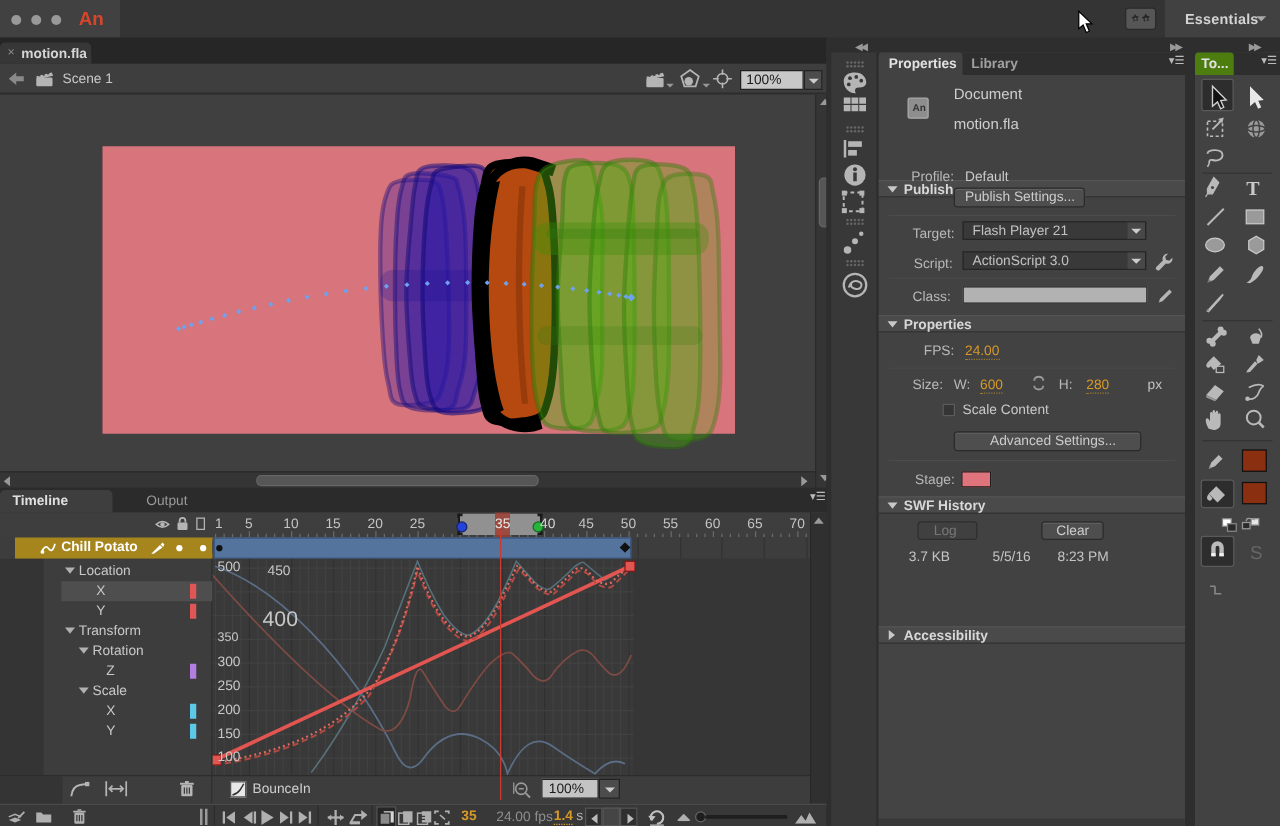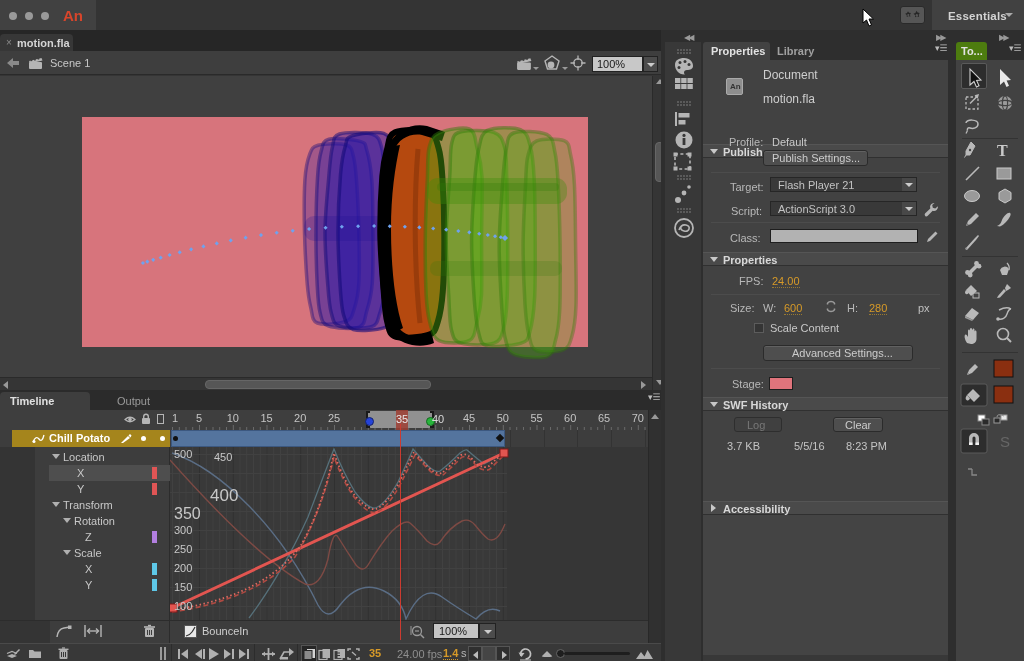--- a/index.html
+++ b/index.html
@@ -424,21 +424,21 @@
         <path d="M79,171 C95,150 120,110 138,70 Q155,25 164,2 Q173,25 185,45 Q198,62 205,61 Q215,58 228,35 Q239,12 243,2 Q250,10 258,19 Q266,26 270,24 Q278,18 290,6 Q296,2 297,3 Q305,10 314,17 Q324,12 335,3" fill="none" stroke="#56707a" stroke-width="1.3"></path>
         <path d="M2,161 L334,6" fill="none" stroke="#e25550" stroke-width="3"></path>
         <path d="M2,165 C50,158 95,142 125,110 Q150,70 164,10 Q175,40 188,55 Q200,68 207,65 Q218,60 230,38 Q241,16 245,8 Q252,16 260,24 Q268,30 273,28 Q280,22 292,10 Q299,8 307,20 Q316,25 320,22 Q328,14 334,8" fill="none" stroke="#b04a42" stroke-width="1.6" stroke-dasharray="5,3"></path>
         <path d="M2,163 C55,155 100,138 130,100 Q152,62 164,6 Q174,35 186,50 Q199,64 206,62 Q216,58 229,36 Q240,13 244,5 Q251,13 259,21 Q267,28 272,26 Q279,20 291,8 Q298,5 306,17 Q315,22 319,19 Q327,11 334,6" fill="none" stroke="#e06a60" stroke-width="1.8" stroke-dasharray="1.5,2.5"></path>
         <rect x="-1" y="157" width="8" height="8" fill="#e25550" stroke="#801818"></rect>
         <rect x="330" y="2" width="8" height="8" fill="#e25550" stroke="#801818"></rect>
       </svg>
       <span class="abs" style="left:4px;top:1px;font-size:11px;color:#c8c8c8;">500</span>
       <span class="abs" style="left:4px;top:4px;font-size:11px;color:#c8c8c8;margin-left:40px;">450</span>
       <span class="abs" style="left:4px;top:39px;font-size:17px;color:#c8c8c8;margin-left:36px;">400</span>
-      <span class="abs" style="left:4px;top:58px;font-size:16px;color:#c8c8c8;">350</span>
+      <span class="abs" style="left:4px;top:58px;font-size:10px;color:#c8c8c8;">350</span>
       <span class="abs" style="left:4px;top:77px;font-size:11px;color:#c8c8c8;">300</span>
       <span class="abs" style="left:4px;top:96px;font-size:11px;color:#c8c8c8;">250</span>
       <span class="abs" style="left:4px;top:115px;font-size:11px;color:#c8c8c8;">200</span>
       <span class="abs" style="left:4px;top:134px;font-size:11px;color:#c8c8c8;">150</span>
       <span class="abs" style="left:4px;top:153px;font-size:11px;color:#c8c8c8;">100</span>
     </div>
 
   <div class="abs" style="left:170px;top:230px;width:478px;height:23px;background:#3d3d3d;border-top:1px solid #2c2c2c;">
     <div class="abs" style="left:14px;top:4px;width:13px;height:13px;background:#e8e8e8;border:1px solid #555;">
         <svg width="11" height="11" viewBox="0 0 11 11">

